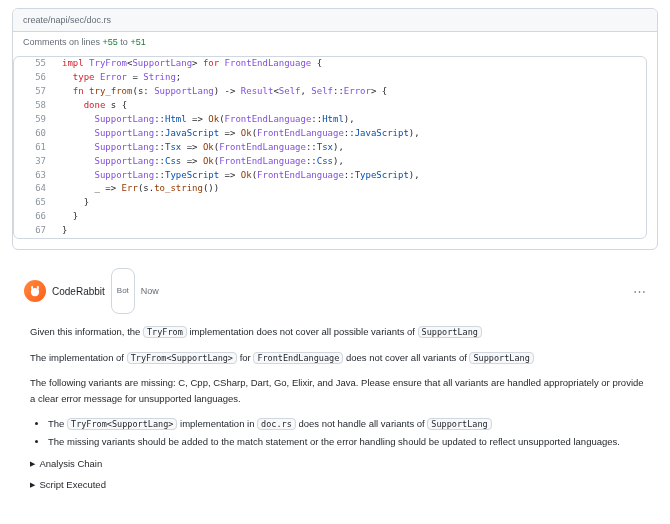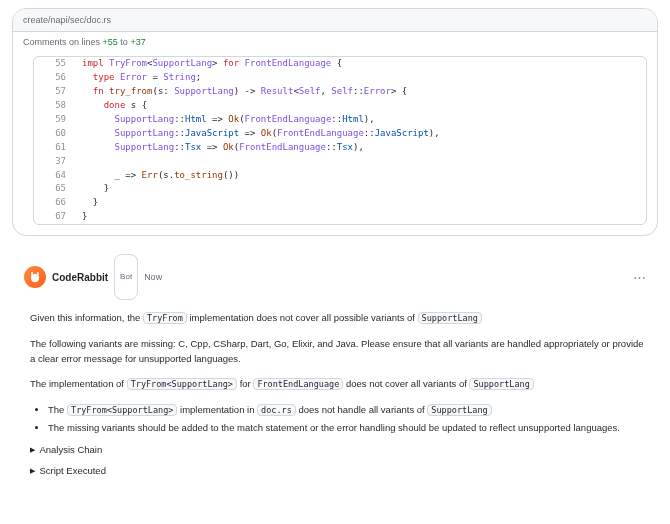--- a/index.html
+++ b/index.html
@@ -1,34 +1,34 @@
 <!DOCTYPE html>
 <html><head>
 <meta charset="utf-8">
 <style>
 *{box-sizing:border-box;margin:0;padding:0}
 body{font-family:-apple-system,BlinkMacSystemFont,"Segoe UI",Helvetica,Arial,sans-serif;font-size:10px;color:#1f2328;background:#fff;width:670px}
-.card{border:1px solid #d0d7de;border-radius:14px;margin:8px 12px;overflow:hidden}
+.card{border:1px solid #d0d7de;border-radius:6px;margin:8px 12px;overflow:hidden}
 .path-bar{background:#f6f8fa;border-bottom:1px solid #d0d7de;padding:6px 10px;font-size:9px;color:#656d76}
 .lines-bar{padding:5px 10px;font-size:9px;color:#656d76}
 .diff-add{color:#1a7f37}
-.code-block{border:1px solid #d0d7de;border-radius:6px;margin:4px 10px 10px 20px;background:#fff;overflow:hidden}
+.code-block{border:1px solid #d0d7de;border-radius:6px;margin:4px 10px 10px 0;background:#fff;overflow:hidden}
 .code-row{display:flex;font-family:ui-monospace,SFMono-Regular,Menlo,Consolas,monospace;font-size:9px;line-height:1.55}
 .ln{width:42px;text-align:right;color:#8c959f;padding-right:10px;user-select:none;flex-shrink:0}
 .cl{white-space:pre;padding-left:6px}
 .kw{color:#cf222e}
 .ty{color:#8250df}
 .fn{color:#953800}
 .en{color:#0550ae}
 .op{color:#1f2328}
 .comment-card{margin:8px 12px;padding:10px 12px 14px 12px}
 .chead{display:flex;align-items:center;gap:6px;margin-bottom:8px}
 .avatar{width:22px;height:22px;border-radius:50%;background:linear-gradient(135deg,#ff8a3d,#ff5e1a);display:flex;align-items:center;justify-content:center;flex-shrink:0}
 .avatar svg{width:14px;height:14px}
-.author{font-weight:700;font-size:10px}
+.author{font-weight:400;font-size:10px}
 .badge{font-size:8px;color:#656d76;border:1px solid #d0d7de;border-radius:8px;padding:16px 5px;line-height:1.5}
 .time{font-size:9px;color:#656d76}
 .menu{margin-left:auto;color:#656d76;font-size:13px;line-height:1;cursor:pointer}
 .body{font-size:9.5px;line-height:1.6;color:#1f2328;padding-left:6px}
 .body p{margin:10px 0}
 .ic{font-family:ui-monospace,SFMono-Regular,Menlo,Consolas,monospace;background:#f6f8fa;border:1px solid #d0d7de;border-radius:4px;padding:0 3px;font-size:8.5px}
 ul.bl{list-style:disc;margin:5px 0 5px 18px}
 ul.bl li{margin:3px 0}
 details{margin:6px 0}
 details summary{font-weight:400;font-size:9.5px;cursor:pointer;list-style:none;display:flex;align-items:center;gap:4px}
@@ -36,21 +36,21 @@
 </style>
 </head>
 <body>
 
 <div class="card">
   <div class="path-bar">create/napi/sec/doc.rs</div>
   <div class="lines-bar">
     <span>Comments on lines</span>
     <span class="diff-add">+55</span>
     <span>to</span>
-    <span class="diff-add">+37</span>
+    <span class="diff-add">+51</span>
   </div>
   <div class="code-block" id="code-block">
       <div class="code-row">
         <div class="ln">55</div>
         <div class="cl"><span class="kw">impl </span><span class="ty">TryFrom</span><span class="op">&lt;</span><span class="ty">SupportLang</span><span class="op">&gt; </span><span class="kw">for </span><span class="ty">FrontEndLanguage</span><span class="op"> {</span></div>
       </div>
       <div class="code-row">
         <div class="ln">56</div>
         <div class="cl"><span class="op">  </span><span class="kw">type </span><span class="ty">Error</span><span class="op"> = </span><span class="ty">String</span><span class="op">;</span></div>
       </div>
@@ -69,20 +69,25 @@
       <div class="code-row">
         <div class="ln">60</div>
         <div class="cl"><span class="op">      </span><span class="ty">SupportLang</span><span class="op">::</span><span class="en">JavaScript</span><span class="op"> =&gt; </span><span class="fn">Ok</span><span class="op">(</span><span class="ty">FrontEndLanguage</span><span class="op">::</span><span class="en">JavaScript</span><span class="op">),</span></div>
       </div>
       <div class="code-row">
         <div class="ln">61</div>
         <div class="cl"><span class="op">      </span><span class="ty">SupportLang</span><span class="op">::</span><span class="en">Tsx</span><span class="op"> =&gt; </span><span class="fn">Ok</span><span class="op">(</span><span class="ty">FrontEndLanguage</span><span class="op">::</span><span class="en">Tsx</span><span class="op">),</span></div>
       </div>
       <div class="code-row">
         <div class="ln">37</div>
+        <div class="cl"><span class="op">      </span><span class="ty">SupportLang</span><span class="op">::</span><span class="en">Css</span><span class="op"> =&gt; </span><span class="fn">Ok</span><span class="op">(</span><span class="ty">FrontEndLanguage</span><span class="op">::</span><span class="en">Css</span><span class="op">),</span></div>
+      </div>
+      <div class="code-row">
+        <div class="ln">63</div>
+        <div class="cl"><span class="op">      </span><span class="ty">SupportLang</span><span class="op">::</span><span class="en">TypeScript</span><span class="op"> =&gt; </span><span class="fn">Ok</span><span class="op">(</span><span class="ty">FrontEndLanguage</span><span class="op">::</span><span class="en">TypeScript</span><span class="op">),</span></div>
       </div>
       <div class="code-row">
         <div class="ln">64</div>
         <div class="cl"><span class="op">      _ =&gt; </span><span class="fn">Err</span><span class="op">(s.</span><span class="fn">to_string</span><span class="op">())</span></div>
       </div>
       <div class="code-row">
         <div class="ln">65</div>
         <div class="cl"><span class="op">    }</span></div>
       </div>
       <div class="code-row">
@@ -103,22 +108,22 @@
           <path d="M7 3c1 0 2 2 2 5 1-1 2-1 3-1s2 0 3 1c0-3 1-5 2-5 2 0 2 4 1 7 1 1 1 3 1 4 0 4-3 7-7 7s-7-3-7-7c0-1 0-3 1-4-1-3-1-7 1-7z"></path>
         </svg>
     </div>
     <span class="author">CodeRabbit</span>
     <span class="badge">Bot</span>
     <span class="time">Now</span>
     <span class="menu">⋯</span>
   </div>
   <div class="body">
     <p><span>Given this information, the </span><code class="ic">TryFrom</code><span> implementation does not cover all possible variants of </span><code class="ic">SupportLang</code></p>
+    <p style="margin-top:10px"><span>The implementation of </span><code class="ic">TryFrom&lt;SupportLang&gt;</code><span> for </span><code class="ic">FrontEndLanguage</code><span> does not cover all variants of </span><code class="ic">SupportLang</code></p>
     <p>The following variants are missing: C, Cpp, CSharp, Dart, Go, Elixir, and Java. Please ensure that all variants are handled appropriately or provide a clear error message for unsupported languages.</p>
-    <p style="margin-top:10px"><span>The implementation of </span><code class="ic">TryFrom&lt;SupportLang&gt;</code><span> for </span><code class="ic">FrontEndLanguage</code><span> does not cover all variants of </span><code class="ic">SupportLang</code></p>
     <ul class="bl">
       <li><span>The </span><code class="ic">TryFrom&lt;SupportLang&gt;</code><span> implementation in </span><code class="ic">doc.rs</code><span> does not handle all variants of </span><code class="ic">SupportLang</code></li>
       <li>The missing variants should be added to the match statement or the error handling should be updated to reflect unsupported languages.</li>
     </ul>
     <details>
         <summary>Analysis Chain</summary>
       </details>
     <details>
         <summary>Script Executed</summary>
       </details>

